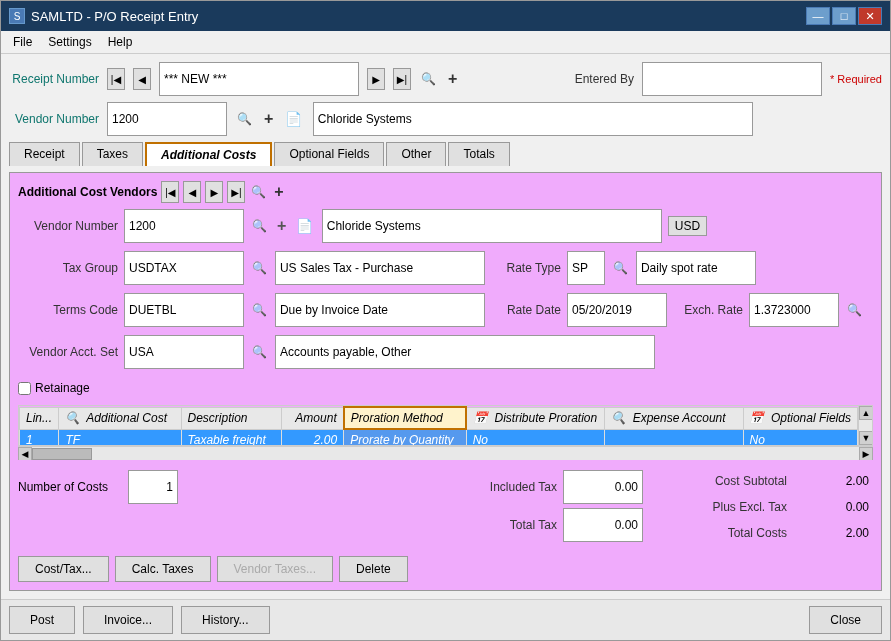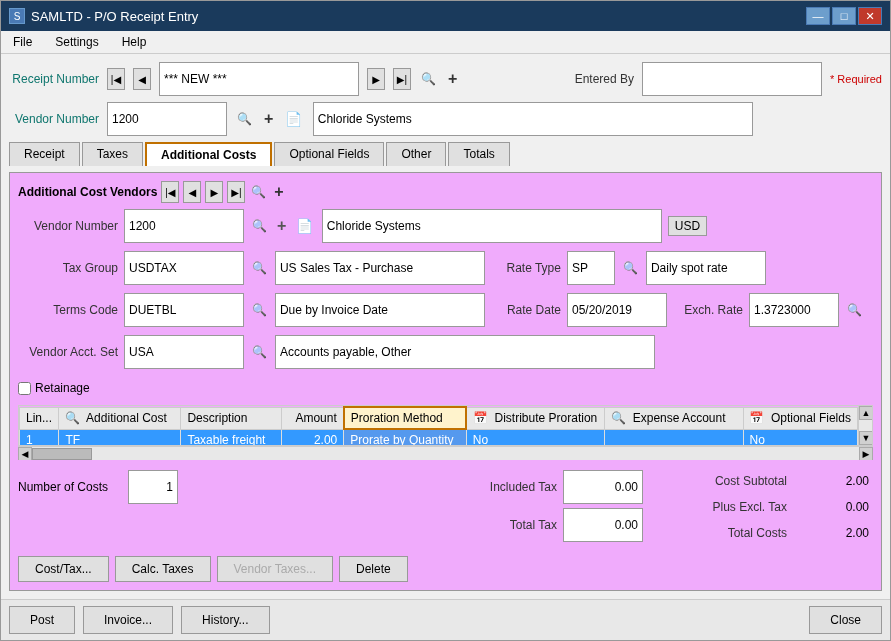--- a/index.html
+++ b/index.html
@@ -5,35 +5,35 @@
     * { box-sizing: border-box; margin: 0; padding: 0; font-family: 'Segoe UI', Tahoma, Arial, sans-serif; font-size: 12px; }
     body { background: #f0f0f0; }
     .window { width: 891px; height: 641px; background: #f0f0f0; border: 1px solid #999; display: flex; flex-direction: column; }
     .title-bar { background: #1a3a5c; color: white; height: 30px; display: flex; align-items: center; padding: 0 8px; justify-content: space-between; }
     .title-bar-left { display: flex; align-items: center; gap: 6px; }
     .title-icon { width: 16px; height: 16px; background: #4a7ab5; border: 1px solid #6699cc; display: flex; align-items: center; justify-content: center; font-size: 10px; color: white; }
     .title-text { font-size: 13px; font-weight: normal; }
     .title-buttons { display: flex; gap: 2px; }
     .title-btn { width: 24px; height: 18px; background: #6d9ecc; border: 1px solid #4a7ab5; color: white; cursor: pointer; display: flex; align-items: center; justify-content: center; font-size: 11px; }
     .title-btn.close { background: #c0392b; }
-    .menu-bar { background: #f0f0f0; border-bottom: 1px solid #ccc; display: flex; padding: 2px 4px; gap: 7px; }
+    .menu-bar { background: #f0f0f0; border-bottom: 1px solid #ccc; display: flex; padding: 2px 4px; gap: 0; }
     .menu-item { padding: 2px 8px; cursor: pointer; font-size: 12px; }
     .content { flex: 1; padding: 8px; display: flex; flex-direction: column; gap: 6px; overflow: hidden; }
     .row { display: flex; align-items: center; gap: 8px; }
     .label { color: #0f766e; white-space: nowrap; min-width: 90px; text-align: right; }
     .label-left { color: #333; white-space: nowrap; }
     input[type="text"] { border: 1px solid #999; padding: 16px 4px; height: 22px; background: white; }
     .input-sm { width: 120px; }
     .input-md { width: 200px; }
     .input-date { width: 100px; }
     .nav-btn { background: #e0e0e0; border: 1px solid #999; width: 18px; height: 22px; cursor: pointer; display: flex; align-items: center; justify-content: center; font-size: 10px; }
     .icon-btn { background: transparent; border: none; cursor: pointer; padding: 2px; color: #555; }
     .tabs { display: flex; gap: 0; margin-bottom: 0; }
     .tab { padding: 4px 14px; border: 1px solid #999; border-bottom: none; background: #e0e0e0; cursor: pointer; margin-right: 2px; }
-    .tab.active { background: white; border: 2px solid #c07000; border-bottom: none; font-weight: bold; z-index: 1; }
+    .tab.active { background: white; border: 2px solid #c07000; border-bottom: none; font-weight: bold; z-index: 1; font-style: italic; }
     .tab-content { background: #f0abfc; border: 1px solid #999; flex: 1; padding: 8px; display: flex; flex-direction: column; gap: 6px; overflow: hidden; }
     .section-nav { display: flex; align-items: center; gap: 4px; }
     .field-row { display: flex; align-items: center; gap: 6px; margin-bottom: 2px; }
     .field-label { min-width: 100px; text-align: right; color: #333; }
     .mag-icon { color: #555; font-size: 12px; cursor: pointer; }
     .checkbox-row { display: flex; align-items: center; gap: 4px; margin: 4px 0; }
     table.grid { width: 100%; border-collapse: collapse; font-size: 12px; }
     table.grid th { background: #e8e8e8; border: 1px solid #ccc; padding: 3px 6px; text-align: left; font-weight: normal; white-space: nowrap; }
     table.grid td { border: 1px solid #ddd; padding: 2px 6px; height: 22px; }
     table.grid tr.selected td { background: #3399ff; color: white; }
@@ -152,21 +152,21 @@
         <input type="text" style="width: 340px;" value="Chloride Systems">
         <span class="currency-badge">USD</span>
       </div>
 
       <div class="field-row">
         <span class="field-label">Tax Group</span>
         <input type="text" class="input-sm" value="USDTAX" style="">
         <button class="icon-btn mag-icon">🔍</button>
         <input type="text" style="width: 210px;" value="US Sales Tax - Purchase">
         <span class="field-label" style="min-width:70px;">Rate Type</span>
-        <input type="text" style="width: 48px;" value="SP">
+        <input type="text" style="width: 38px;" value="SP">
         <button class="icon-btn">🔍</button>
         <input type="text" style="width: 120px;" value="Daily spot rate">
       </div>
 
       <div class="field-row">
         <span class="field-label">Terms Code</span>
         <input type="text" class="input-sm" value="DUETBL" style="">
         <button class="icon-btn mag-icon">🔍</button>
         <input type="text" style="width: 210px;" value="Due by Invoice Date">
         <span class="field-label" style="min-width:70px;">Rate Date</span>
@@ -182,21 +182,21 @@
         <button class="icon-btn mag-icon">🔍</button>
         <input type="text" style="width: 380px;" value="Accounts payable, Other">
       </div>
 
       <div class="checkbox-row">
         <input type="checkbox" style="">
         <span>Retainage</span>
       </div>
 
       <div style="display:flex; flex-direction:column; flex:1; overflow:hidden;">
-        <div class="grid-wrapper" style="flex:1; overflow:hidden;">
+        <div class="grid-wrapper" style="flex:1; overflow:hidden;font-style:italic;">
           <div class="grid-main" style="overflow:auto;">
             <table class="grid">
               <thead>
                 <tr>
                   <th style="width:40px;">
                     <span>Lin...</span>
                   </th>
                   <th style="width:130px;">
                     <span style="margin-right:3px;">🔍</span>
                     <span>Additional Cost</span>

